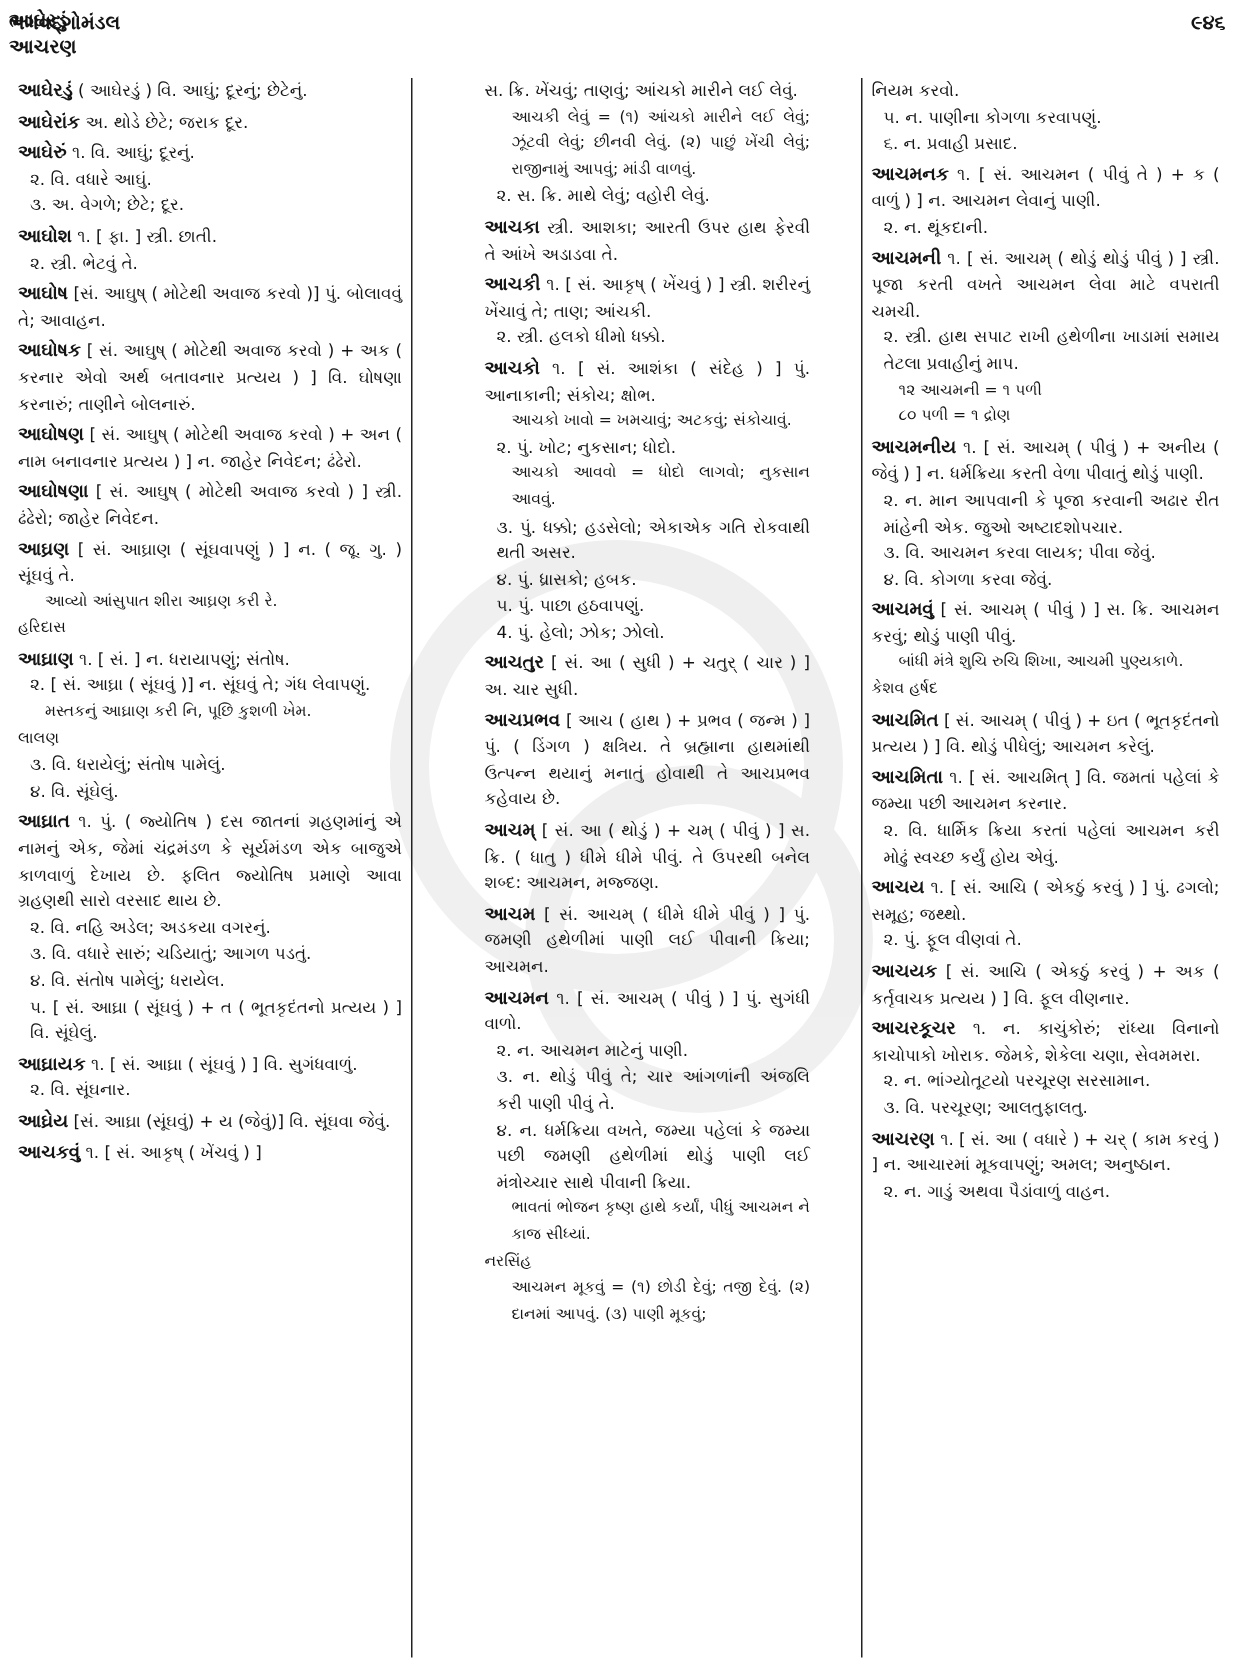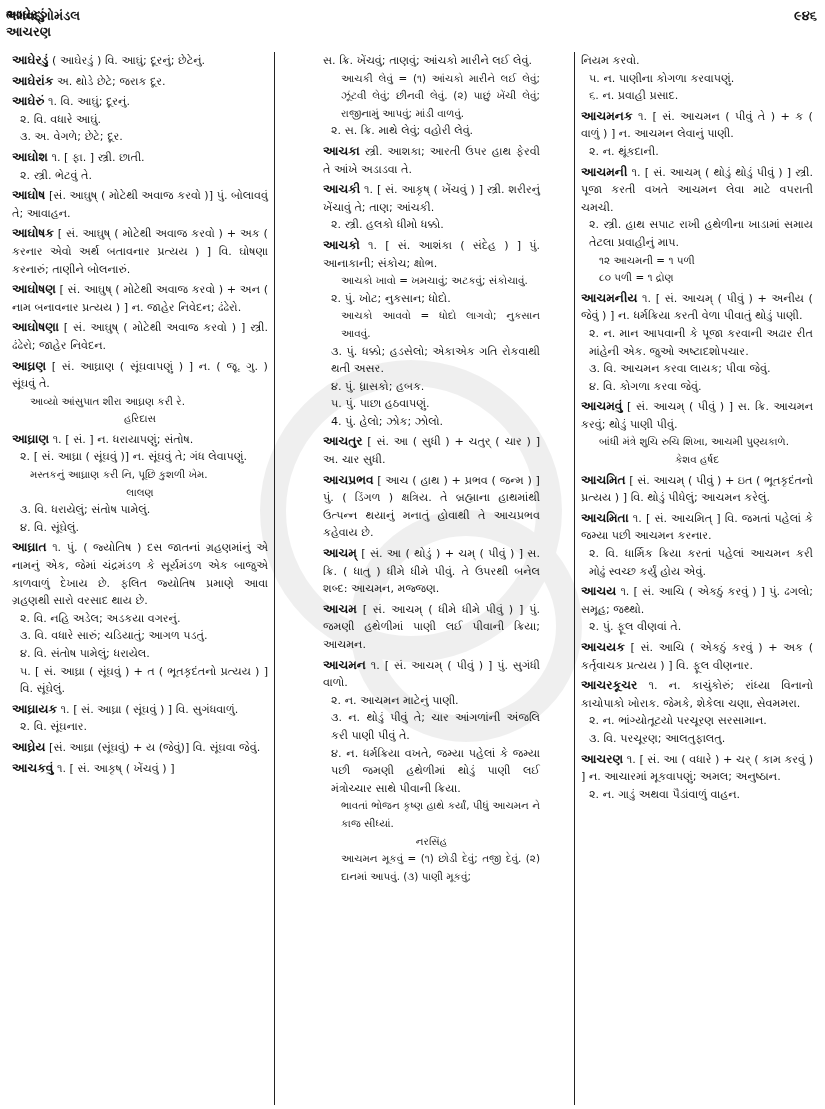--- a/index.html
+++ b/index.html
@@ -11,21 +11,21 @@
   .title { position:absolute; left:0; right:0; top:4px; text-align:left; font-size:13px; font-weight:bold; }
   .pageno { position:absolute; right:0; top:4px; font-size:13px; font-weight:bold; }
   .cols { position:absolute; top:52px; left:6px; right:6px; bottom:4px; display:flex; }
   .col { flex:1; padding:0 6px; font-size:11.2px; line-height:17.6px; overflow:hidden; box-sizing:border-box; }
   .col + .col { border-left:1.5px solid #222; }
   .col1 { flex:0 0 268px; } .col2 { flex:0 0 272px;padding-left:48px; } .col3 { flex:1;margin-left:28px; }
   .entry { margin-bottom:3px; text-align:justify; }
   .hw { font-weight:bold; font-size:12.2px; }
   .sense { padding-left:8px; }
   .quote { padding-left:18px; font-size:10.4px; }
-  .author { text-align:center; font-size:10.4px; }
+  .author { text-align:left; font-size:10.4px; }
   .watermark { position:absolute; left:240px; top:360px; width:340px; height:340px; pointer-events:none; opacity:.06; }
   .watermark .ring { position:absolute; border:26px solid #000; border-radius:50%; }
 </style>
 </head>
 <body>
 
 <div class="watermark">
   <div class="ring" style="left:20px;top:0;width:250px;height:250px;"></div>
   <div class="ring" style="left:110px;top:150px;width:180px;height:180px;"></div>
 </div>

